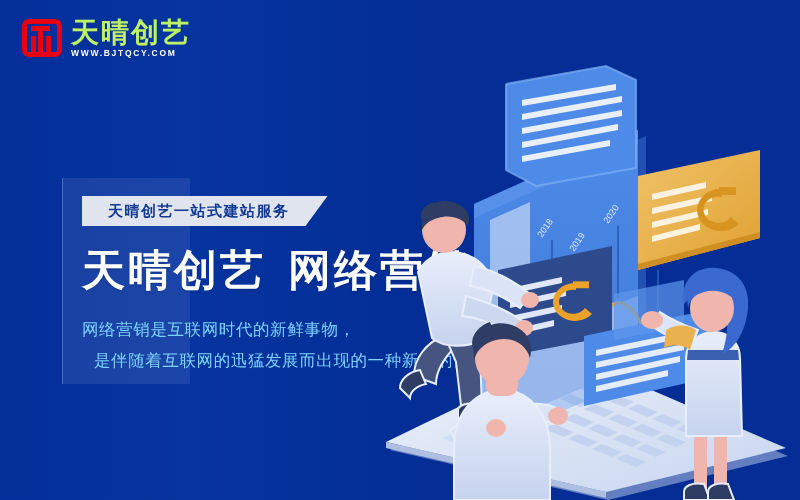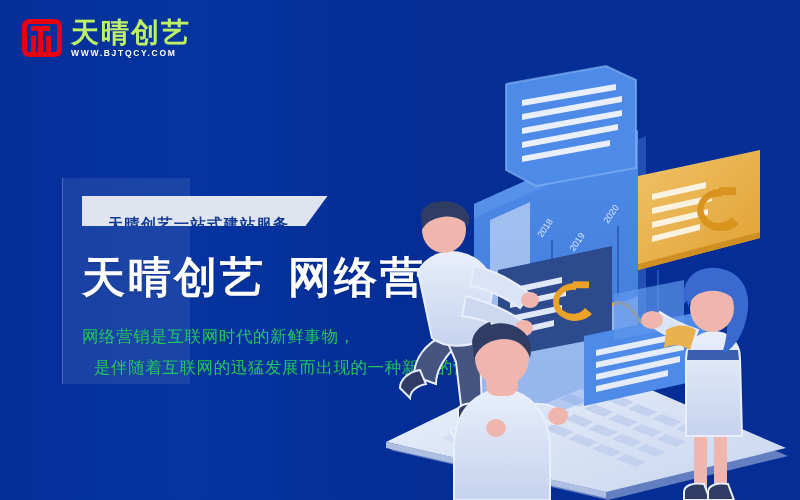--- a/index.html
+++ b/index.html
@@ -76,40 +76,40 @@
   }
 
   #copy{
     position:absolute; left:82px; top:196px; width:480px;
   }
 
   .tagline{
     position:relative;
     display:inline-block;
     height:30px;
-    padding:13px 38px 0 26px;
+    padding:0 38px 0 26px;
     background:#dfe4ef;
     color:#123a94;
     font-size:15px; font-weight:600; letter-spacing:1.5px;
     line-height:30px;
     clip-path:polygon(0 0, 100% 0, calc(100% - 22px) 100%, 0 100%);
     white-space:nowrap;
   }
 
   .headline{
     margin-top:20px;
     font-size:43px; font-weight:700; color:#ffffff;
     letter-spacing:3px; line-height:1.12; white-space:nowrap;
     text-shadow:0 1px 2px rgba(0,0,0,.18);
   }
   .headline .gap{ display:inline-block; width:22px; }
 
   .sub{
     margin-top:20px;
-    font-size:16.5px; color:#22c55e; line-height:1.85;
+    font-size:16.5px; color:#7dd3fc; line-height:1.85;
     letter-spacing:.6px; white-space:nowrap;
   }
   .sub .l2{ padding-left:12px; display:block; }
 
   
   #art{
     position:absolute; left:370px; top:58px;
     width:430px; height:442px;
   }
   #art svg{ display:block; width:100%; height:100%; }

